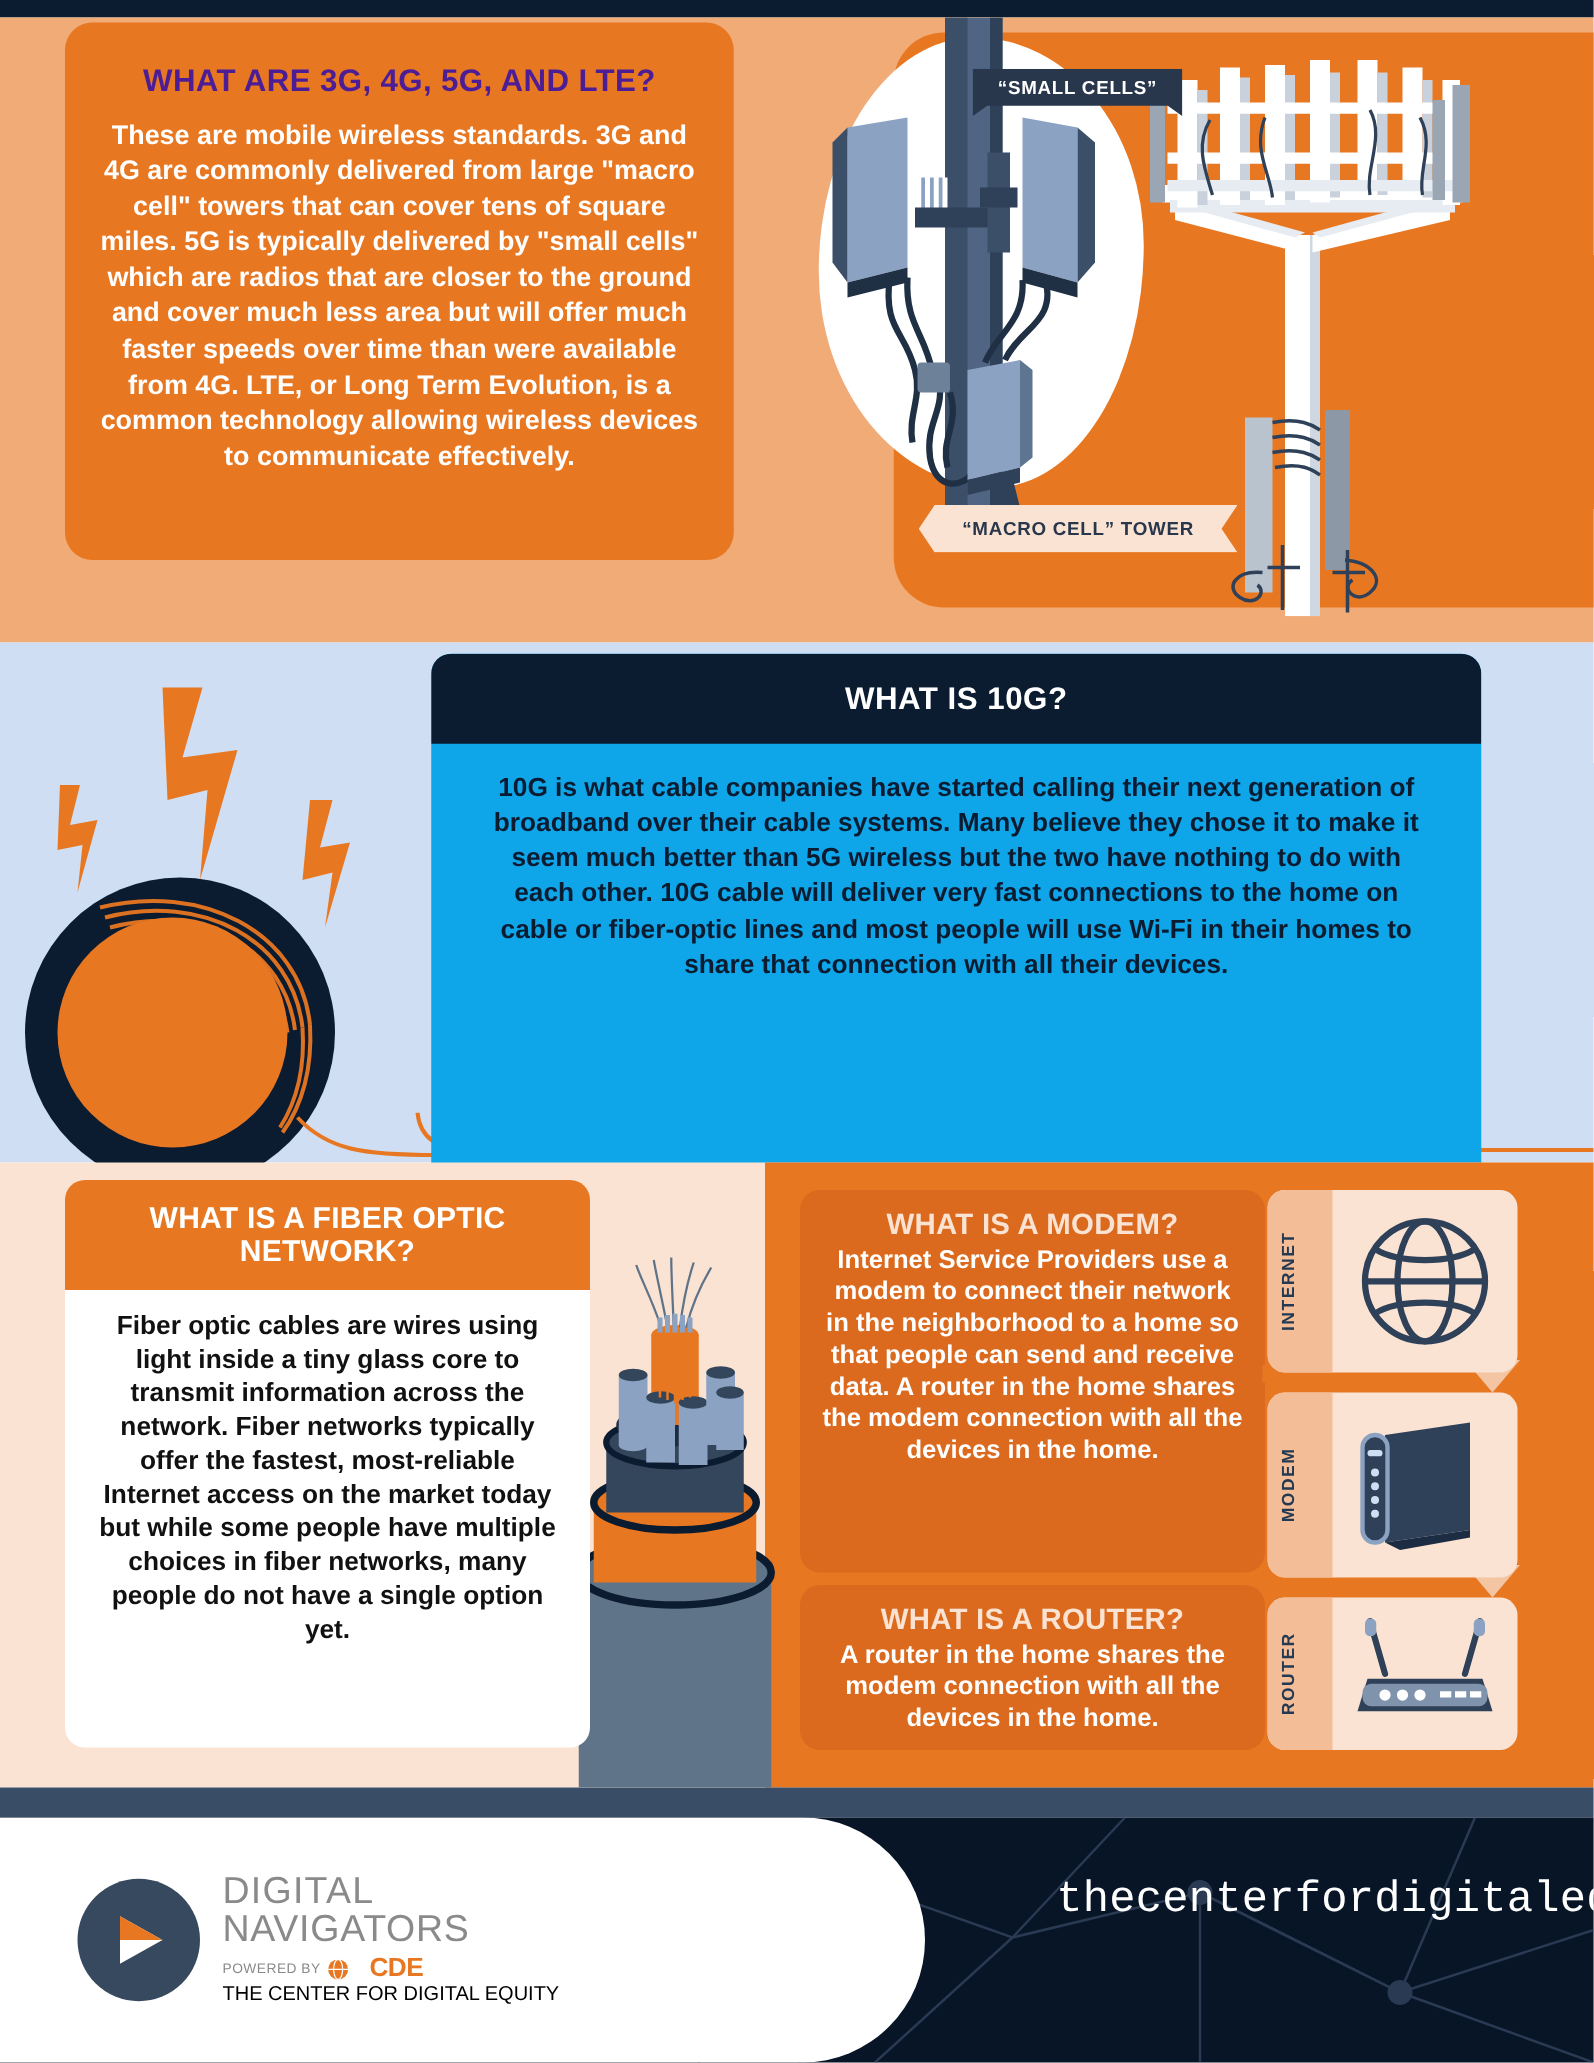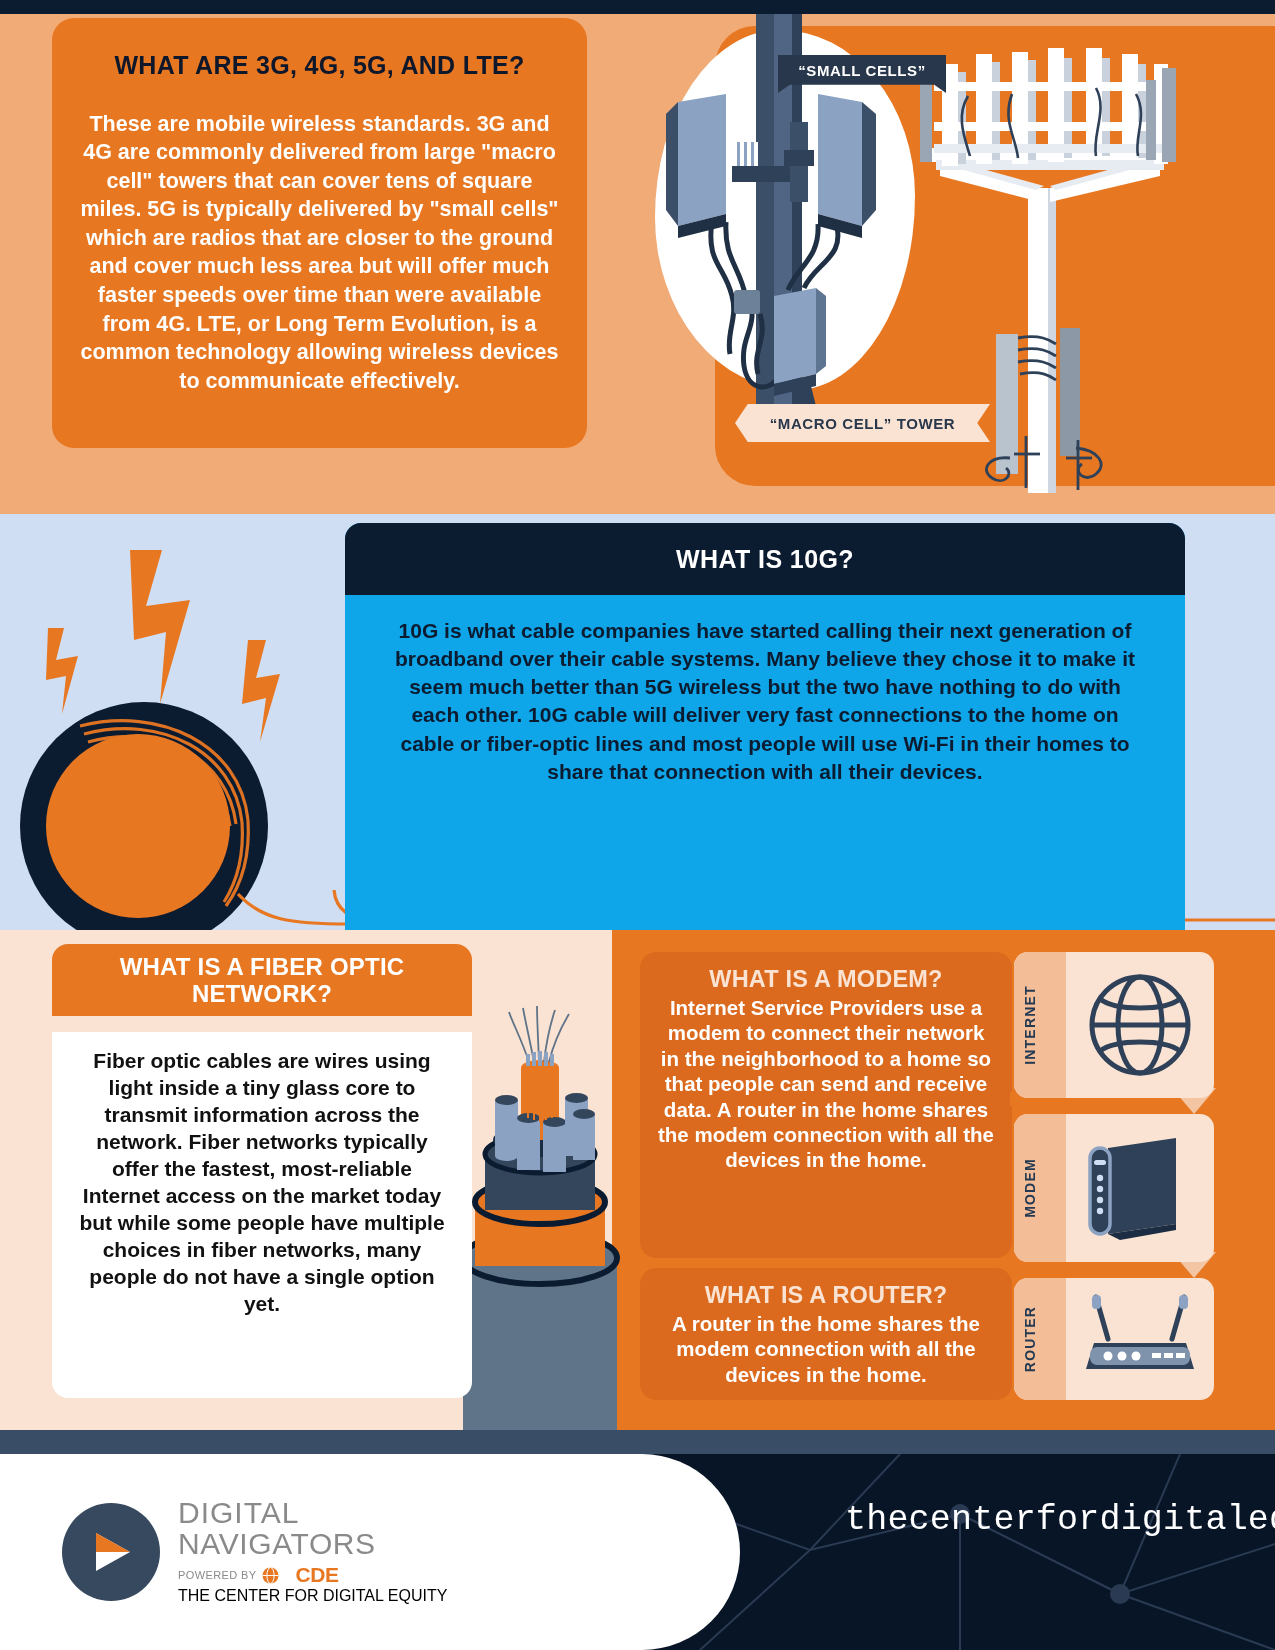--- a/index.html
+++ b/index.html
@@ -25,22 +25,22 @@
     position:absolute; left:655px; top:16px; width:260px; height:360px;
     background:#ffffff; border-radius:48% 52% 46% 54% / 52% 46% 54% 48%;
   }
 
   .card-orange {
     position:absolute; left:52px; top:18px; width:535px; height:430px;
     background:#e87722; border-radius:22px;
     padding:34px 26px 20px 26px; text-align:center;
   }
   .card-orange h2 {
-    font-size:25px; font-weight:bold; color:#0f172a; letter-spacing:.3px;
-    margin-bottom:30px; line-height:1.1;
+    font-size:25px; font-weight:bold; color:#4c1d95; letter-spacing:.3px;
+    margin-bottom:14px; line-height:1.1;
   }
   .card-orange p {
     font-size:21.5px; font-weight:bold; color:#ffffff; line-height:1.33;
   }
 
   
   .banner {
     position:absolute; font-size:15px; font-weight:bold; letter-spacing:.6px;
     display:flex; align-items:center; justify-content:center; white-space:nowrap;
   }
@@ -67,21 +67,21 @@
   .card-10g .body { padding:22px 38px; text-align:center; }
   .card-10g .body p { font-size:21px; font-weight:bold; color:#0b1b30; line-height:1.34; }
 
   
   .sec3 { position:absolute; left:0; top:930px; width:1275px; height:500px; background:#fae3d2; }
   .sec3 .orange-right {
     position:absolute; left:612px; top:0; width:663px; height:500px; background:#e87722;
   }
 
   .fiber-hdr {
-    position:absolute; left:52px; top:944px; width:420px; height:72px;
+    position:absolute; left:52px; top:944px; width:420px; height:88px;
     background:#e87722; border-radius:16px 16px 0 0;
     display:flex; align-items:center; justify-content:center; text-align:center;
     padding:16px 18px;
   }
   .fiber-hdr h2 { color:#fff; font-size:24px; font-weight:bold; line-height:1.14; letter-spacing:.2px; }
   .fiber-body {
     position:absolute; left:52px; top:1032px; width:420px; height:366px;
     background:#fff; border-radius:0 0 16px 16px; padding:16px 24px; text-align:center;
   }
   .fiber-body p { font-size:21px; font-weight:bold; color:#111; line-height:1.285; }

